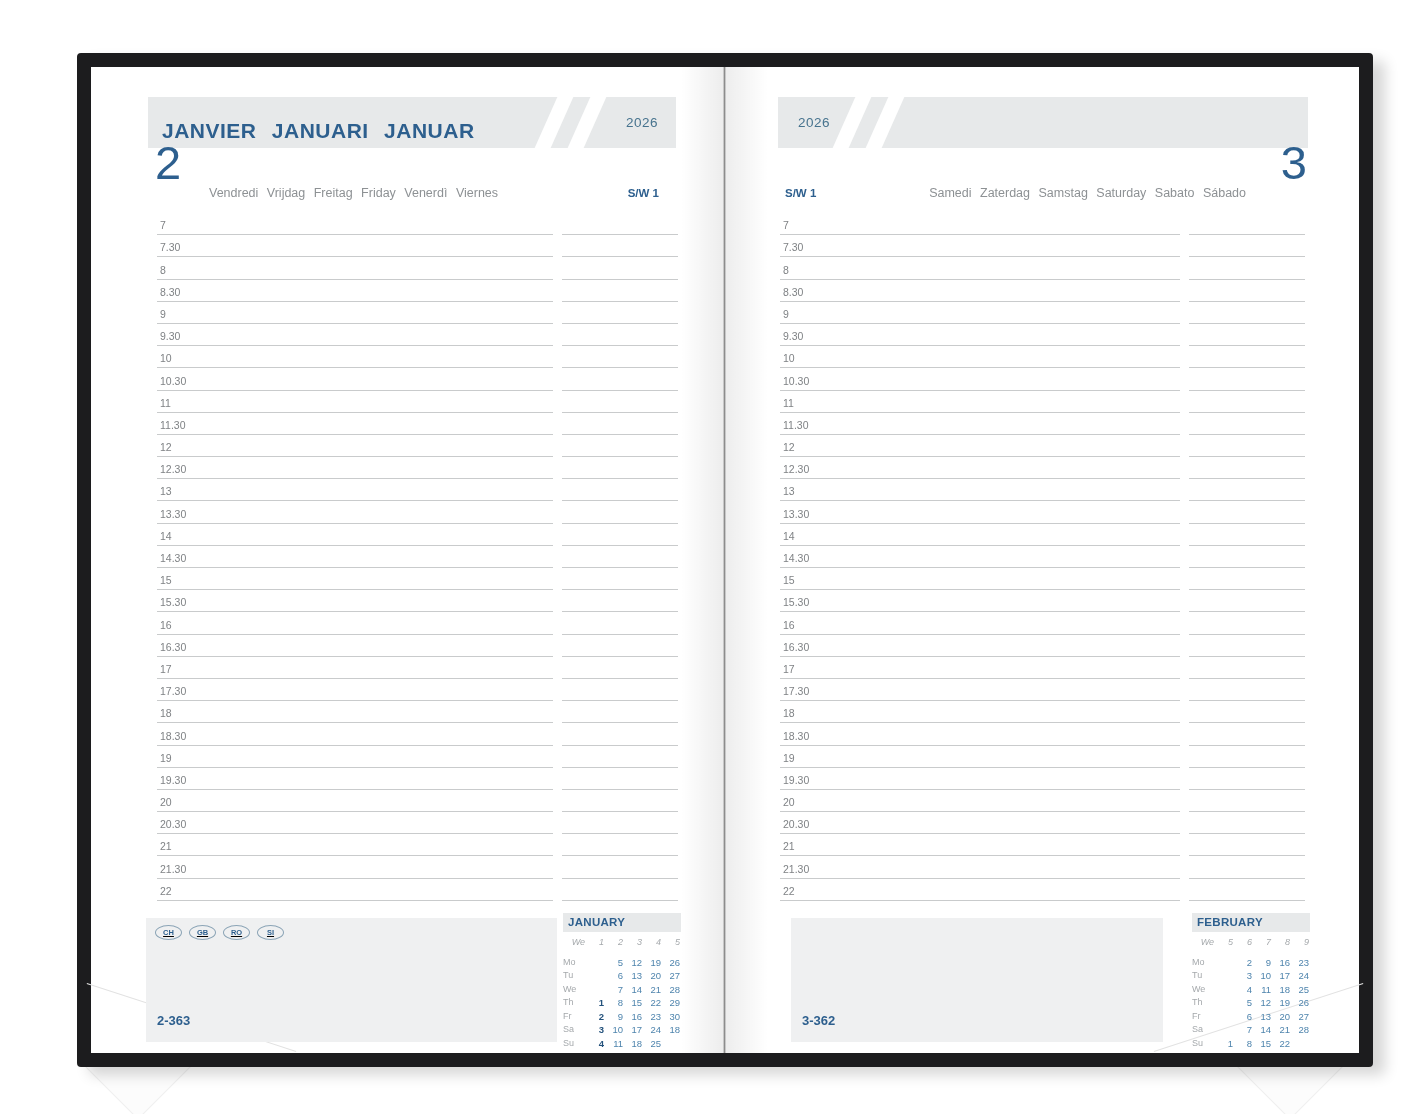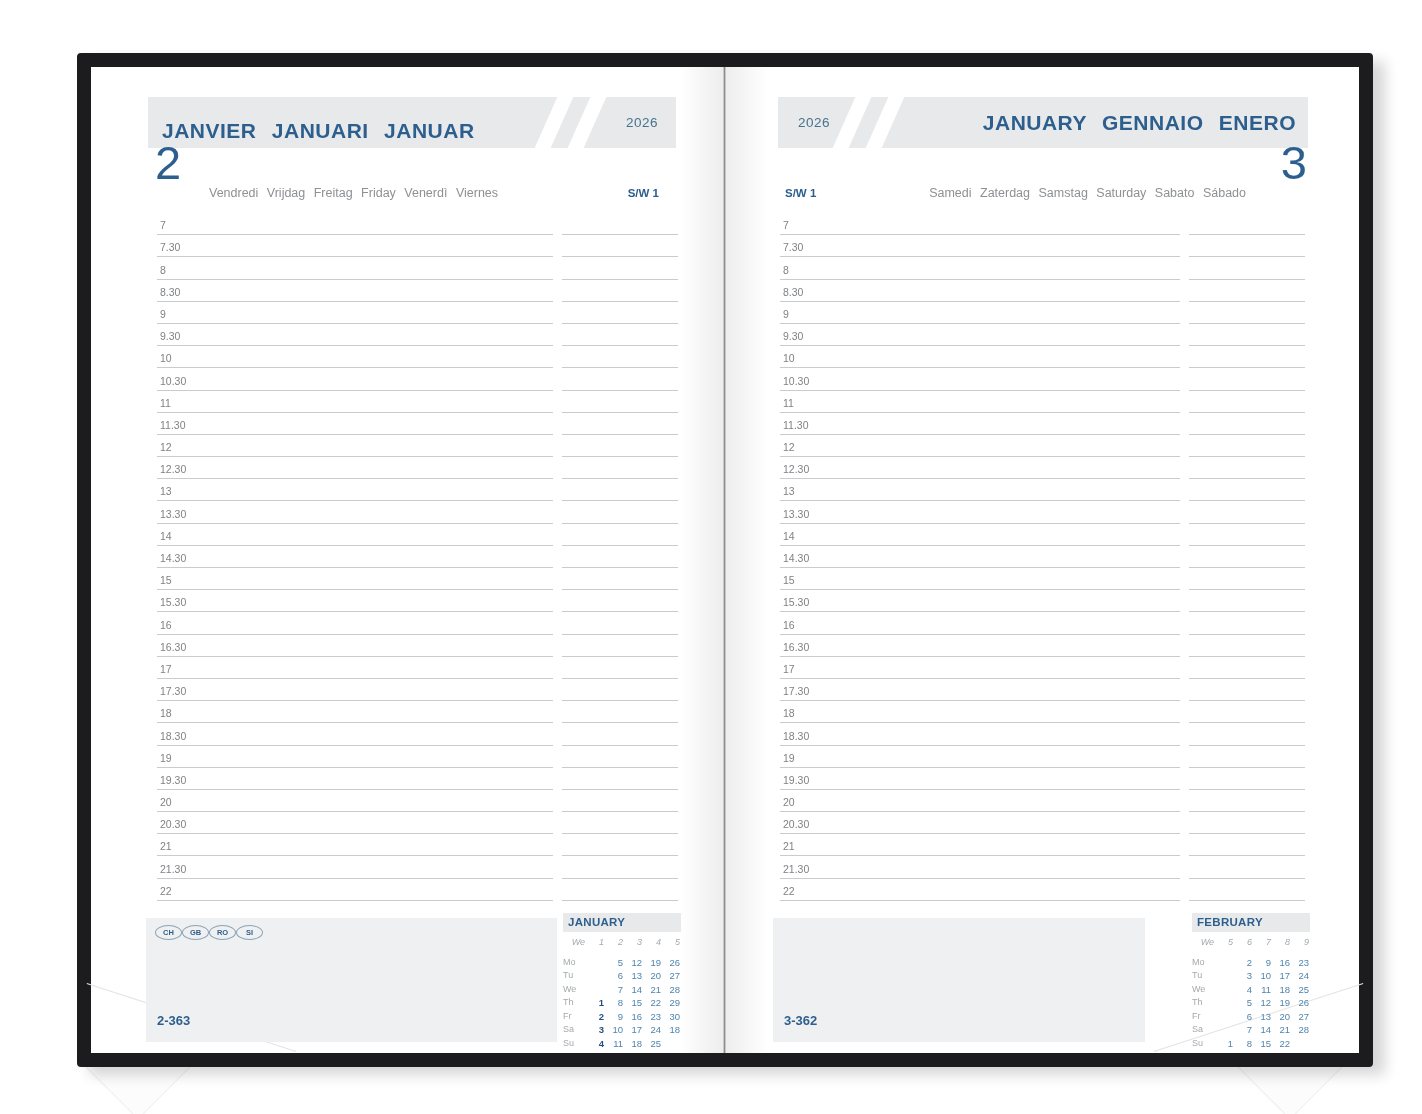--- a/index.html
+++ b/index.html
@@ -59,22 +59,22 @@
   .tlabel{position:absolute;left:3px;bottom:4px;font-size:10.5px;color:var(--time-gray);}
   .seg{position:absolute;bottom:0;height:1px;background:var(--line);display:block;}
   .grid-left .seg1{left:0;width:396px;}
   .grid-left .seg2{left:405px;width:116px;}
   .grid-right .seg1{left:0;width:400px;}
   .grid-right .seg2{left:409px;width:116px;}
 
   
   .note-box{top:851px;height:124px;background:var(--box);}
   .box-left{left:55px;width:411px;}
-  .box-right{left:682px;width:372px;}
-  .badges{position:absolute;left:9px;top:7px;display:flex;}
+  .box-right{left:700px;width:372px;}
+  .badges{position:absolute;left:9px;top:7px;display:flex;gap:7px;text-decoration:underline;}
   .badge{display:inline-block;min-width:21px;height:13px;line-height:13px;border:1px solid #8ba4b6;
          border-radius:50%;text-align:center;font-size:7.5px;font-weight:bold;color:var(--navy);
          padding:0 2px;}
   .page-num{position:absolute;left:11px;bottom:14px;font-size:13px;font-weight:bold;color:var(--navy);}
 
   
   .mini-cal{top:846px;width:118px;}
   .cal-left{left:472px;}
   .cal-right{left:1101px;}
   .cal-title{height:19px;line-height:19px;background:var(--banner);color:var(--navy);
@@ -333,21 +333,20 @@
           <span class="cal-cell cal-date">18</span>
           <span class="cal-cell cal-date">25</span>
           <span class="cal-cell cal-date"></span>
         </div>
       </div>
 
     <div class="banner banner-right">
       <span class="year">2026</span>
       <span class="stripe" style="left:66px;"></span>
       <span class="stripe" style="left:99px;"></span>
-      <span class="months-title">JANUARY GENNAIO ENERO</span>
     </div>
 
     <div class="big-num big-num-right">3</div>
     <div class="day-names day-names-right">Samedi Zaterdag Samstag Saturday Sabato Sábado</div>
     <div class="sw sw-right">S/W 1</div>
 
     <div id="grid-right" class="time-grid grid-right">
         <div class="trow">
           <span class="tlabel">7</span>
           <i class="seg seg1"></i>

